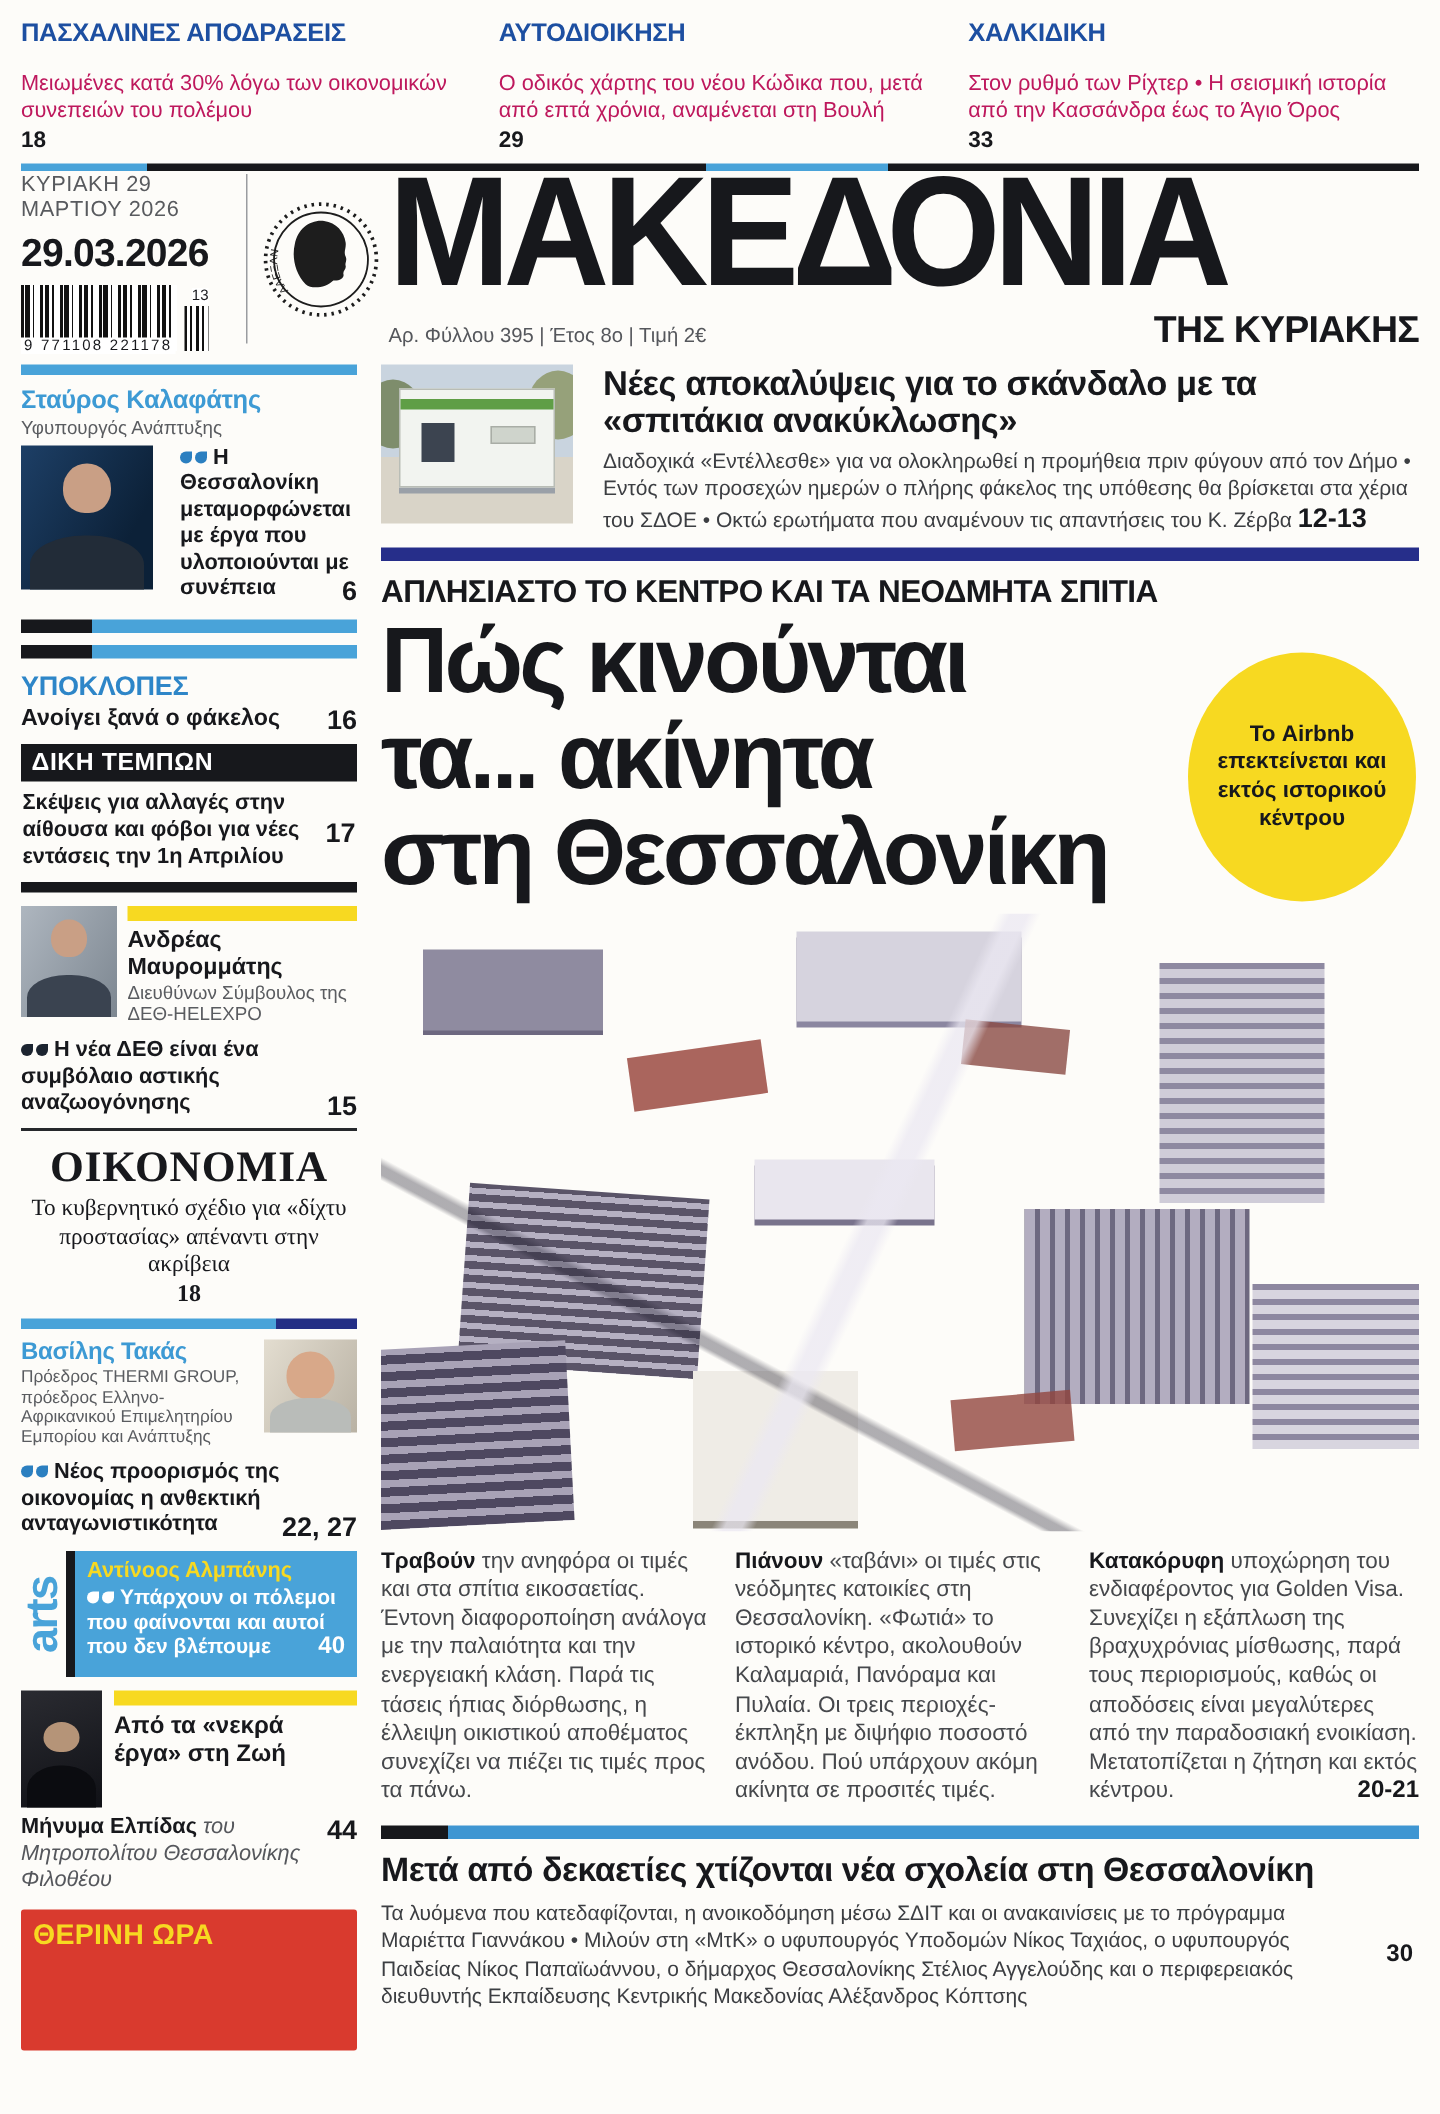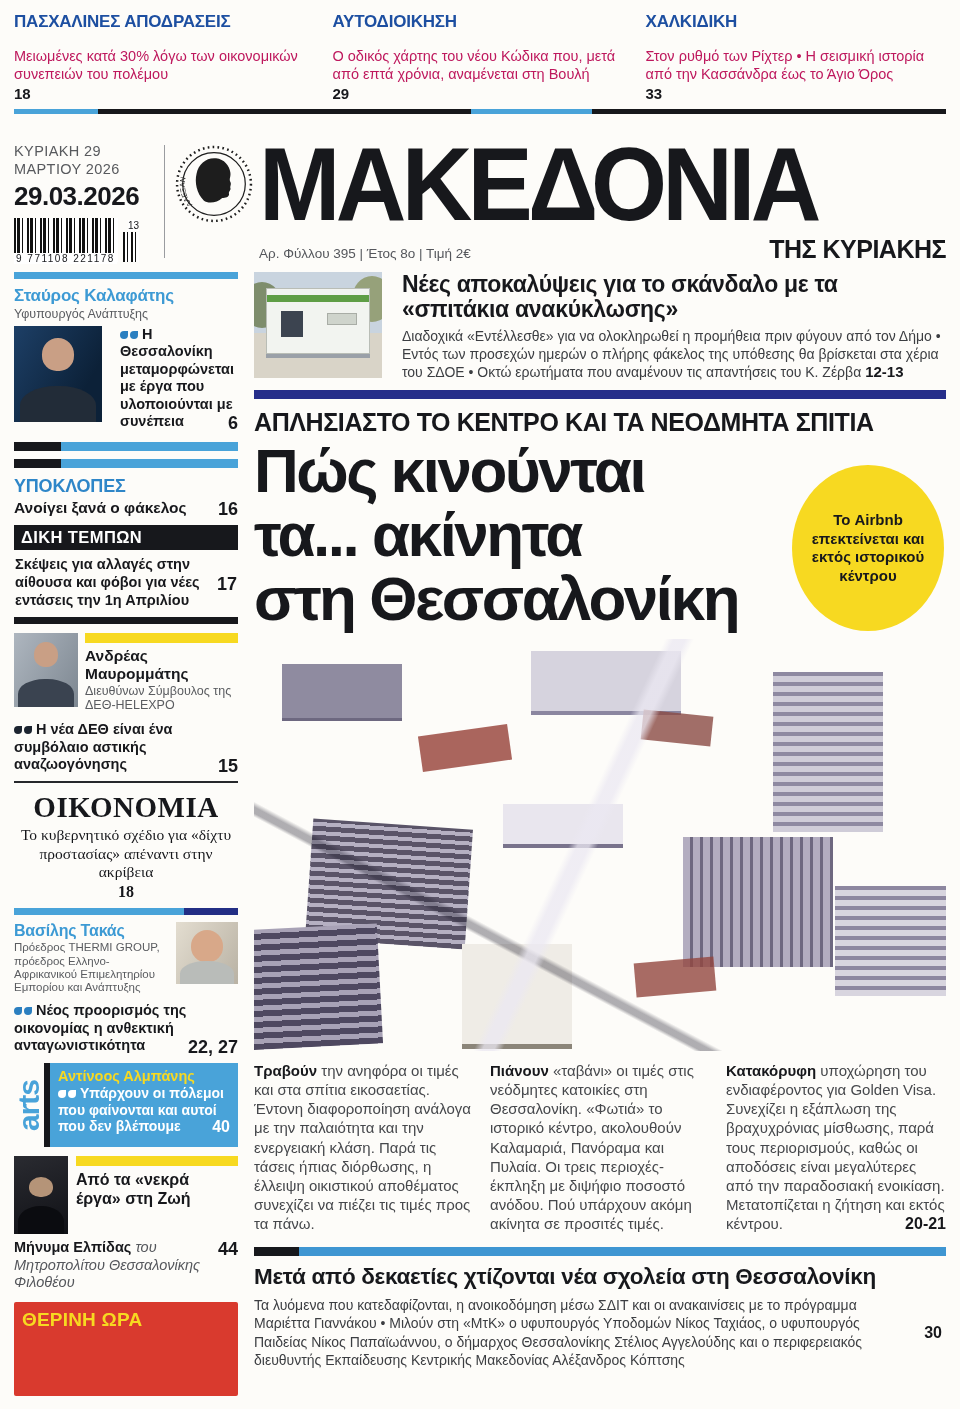--- a/index.html
+++ b/index.html
@@ -17,21 +17,21 @@
   .topstrip{display:flex;gap:18px}
   .ts-item{flex:1}
   .ts-item:nth-child(2){max-width:295px}
   .ts-kicker{color:var(--kblue);font-weight:800;font-size:17px;letter-spacing:-.2px}
   .ts-text{font-size:14.5px;color:#be185d;line-height:1.22;margin-top:16px}
   .ts-page{font-size:15px;font-weight:800;margin-top:2px}
   .toprule{height:5px;margin-top:7px;
     background:linear-gradient(90deg,var(--accent) 0 9%,#17181c 9% 49%,var(--accent) 49% 62%,#17181c 62% 100%)}
 
   
-  .masthead{display:flex;align-items:flex-start;padding:29px 0 8px 0}
+  .masthead{display:flex;align-items:center;padding:0 0 8px 0}
   .date-block{width:146px;flex:none}
   .day{font-size:14.5px;color:#585a5e;line-height:1.2;letter-spacing:.4px}
   .bigdate{font-size:26px;font-weight:800;letter-spacing:-.5px;margin:3px 0 6px}
   .bc-row{display:flex;align-items:flex-end;gap:5px}
   .barcode{width:104px;height:44px;position:relative;
     background:repeating-linear-gradient(90deg,#111 0 2px,#fff 2px 3px,#111 3px 6px,#fff 6px 8px,#111 8px 9px,#fff 9px 13px)}
   .bc-num{position:absolute;left:0;bottom:-2px;background:#fff;font-size:10px;letter-spacing:1.5px;padding:0 2px;white-space:nowrap}
   .bc-addon{width:16px;height:30px;position:relative;
     background:repeating-linear-gradient(90deg,#111 0 2px,#fff 2px 4px,#111 4px 5px,#fff 5px 8px)}
   .bc-addon span{position:absolute;top:-12px;right:0;font-size:10px;background:#fff}
@@ -120,23 +120,23 @@
     background:linear-gradient(180deg,#c9d4df 0 58%,#d9d4c8 58% 100%)}
   .kiosk .tree{position:absolute;width:40px;height:46px;border-radius:50%;background:#6b7a4f;opacity:.8}
   .kiosk .box{position:absolute;left:12px;top:16px;width:104px;height:66px;background:#f2f4f0;
     border:1px solid #b9bdb6;box-shadow:0 4px 0 #9aa0a8}
   .kiosk .gstrip{position:absolute;left:0;top:6px;width:100%;height:7px;background:#5f9e46}
   .kiosk .win{position:absolute;left:14px;top:22px;width:22px;height:26px;background:#3c4450}
   .kiosk .slot{position:absolute;right:12px;top:24px;width:30px;height:12px;background:#cfd4cc;border:1px solid #a9ada6}
   .rec-text{flex:1}
   .rec-title{font-size:23px;font-weight:800;line-height:1.1;letter-spacing:-.3px}
   .rec-sub{font-size:14px;color:#3c3e42;line-height:1.26;margin-top:6px}
-  .rec-sub b{color:var(--ink);font-size:15px}
+  .rec-sub b{color:var(--ink);font-size:18px}
   .navyrule{height:9px;background:var(--navy);margin:8px 0 9px}
-  .kicker{font-size:25px;font-weight:800;letter-spacing:-.4px}
+  .kicker{font-size:21px;font-weight:800;letter-spacing:-.4px}
   .headline{position:relative;margin-top:2px}
   .hl{font-size:62px;font-weight:800;line-height:1.03;letter-spacing:-2.5px}
   .badge{position:absolute;right:2px;top:26px;width:152px;height:166px;background:var(--yellow);
     border-radius:50%;display:flex;align-items:center;justify-content:center;text-align:center;
     padding:16px;font-weight:800;font-size:15px;line-height:1.25}
   .cityphoto{height:412px;margin-top:8px;position:relative;overflow:hidden;
     background:
       repeating-linear-gradient(0deg,rgba(35,35,58,.22) 0 2px,transparent 2px 9px),
       repeating-linear-gradient(90deg,rgba(255,255,255,.32) 0 3px,transparent 3px 11px),
       repeating-linear-gradient(28deg,rgba(58,50,82,.28) 0 4px,transparent 4px 15px),

